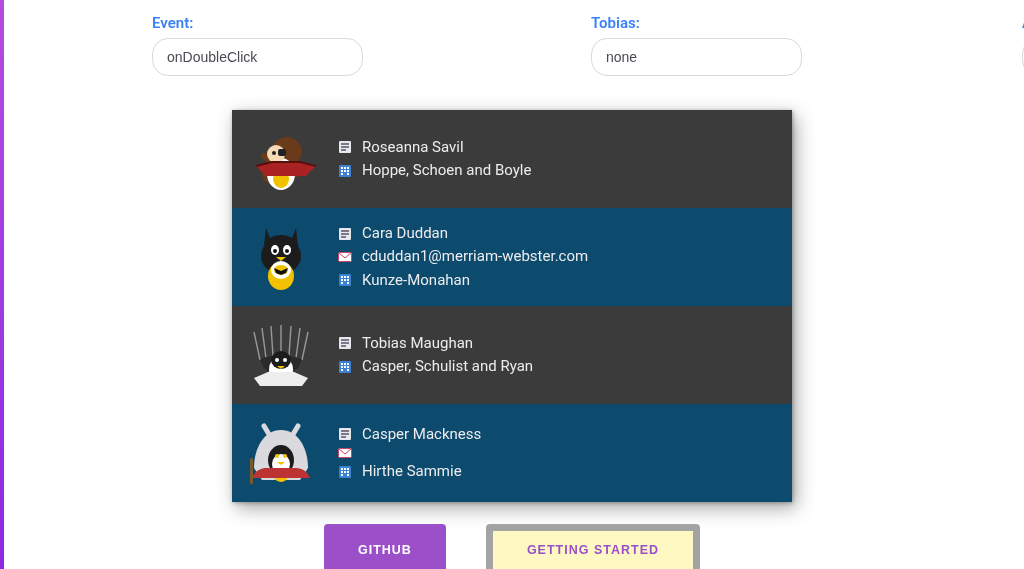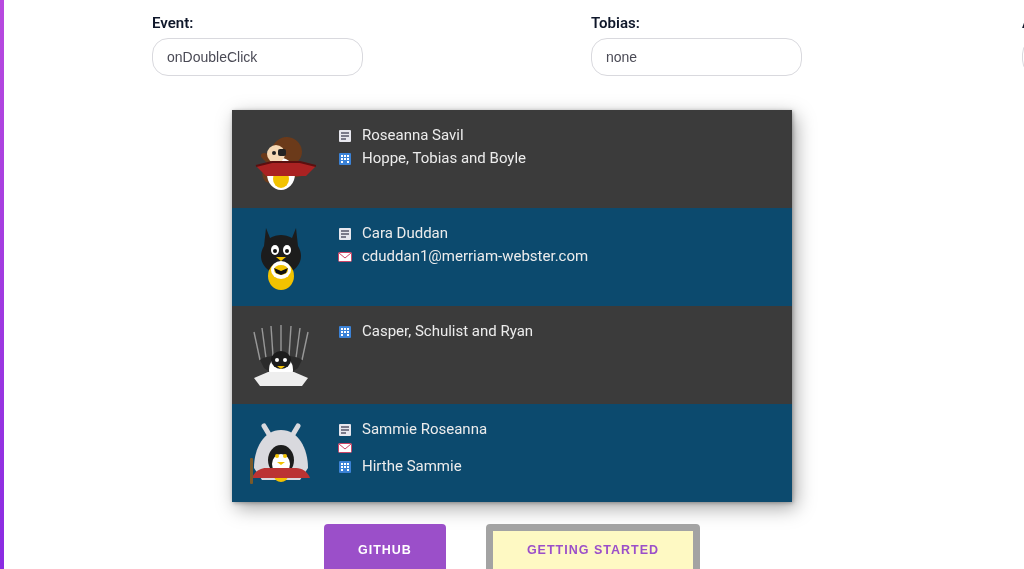--- a/index.html
+++ b/index.html
@@ -20,21 +20,21 @@
   .controls {
     display: flex;
     justify-content: flex-start;
     padding: 14px 0 0 0;
   }
   .control-group { display: flex; flex-direction: column; }
   .control-group.event { margin-left: 152px; }
   .control-group.theme { margin-left: 228px; }
   .control-group.animation { margin-left: 220px; }
   .control-label {
-    color: #0f172a;
+    color: #3b82f6;
     font-size: 15px;
     font-weight: 600;
     margin-bottom: 6px;
   }
   .control-input {
     border: 1px solid #d9d9de;
     border-radius: 16px;
     padding: 10px 14px;
     font-size: 14px;
     color: #4a4a55;
@@ -42,20 +42,21 @@
     min-width: 70px;
   }
   .control-input.wider { min-width: 126px; }
   .list-container {
     margin: 34px auto 0 auto;
     width: 560px;
     box-shadow: 4px 6px 18px rgba(0,0,0,0.35), 1px 1px 4px rgba(0,0,0,0.3);
   }
   .list-row {
     display: flex;
+    align-items: center;
     padding: 14px 20px 14px 14px;
     color: #eceaea;
   }
   .list-row.shade-a { background: #3b3b3b; }
   .list-row.shade-b { background: #0c4a6e; }
   .avatar {
     width: 70px; height: 70px;
     flex: 0 0 70px;
     margin-right: 22px;
     position: relative;
@@ -156,21 +157,21 @@
               <rect x="3" y="3" width="2" height="2" fill="#fff"></rect>
               <rect x="6" y="3" width="2" height="2" fill="#fff"></rect>
               <rect x="9" y="3" width="2" height="2" fill="#fff"></rect>
               <rect x="3" y="6" width="2" height="2" fill="#fff"></rect>
               <rect x="6" y="6" width="2" height="2" fill="#fff"></rect>
               <rect x="9" y="6" width="2" height="2" fill="#fff"></rect>
               <rect x="3" y="9" width="2" height="2" fill="#fff"></rect>
               <rect x="9" y="9" width="2" height="2" fill="#fff"></rect>
             </svg>
         </span>
-        <span>Hoppe, Tobias and Boyle</span>
+        <span>Hoppe, Schoen and Boyle</span>
       </div>
     </div>
   </div>
 
   <div class="list-row shade-b">
     <div class="avatar">
       <svg viewBox="0 0 70 70">
         <path d="M20 6l4 10c3-2 8-3 11-3s8 1 11 3l4-10 2 18c2 3 3 7 3 10 0 10-9 18-20 18s-20-8-20-18c0-3 1-7 3-10z" fill="#1c1c1c"></path>
         <ellipse cx="35" cy="54" rx="13" ry="14" fill="#f2c200"></ellipse>
         <ellipse cx="35" cy="48" rx="10" ry="9" fill="#fff"></ellipse>
@@ -196,20 +197,36 @@
         <span>Cara Duddan</span>
       </div>
       <div class="info-line">
         <span class="line-icon">
           <svg viewBox="0 0 14 14">
               <rect x="0.5" y="2.5" width="13" height="9" rx="1" fill="#fff" stroke="#cc4466"></rect>
               <path d="M1 3l6 5 6-5" fill="none" stroke="#cc4466"></path>
             </svg>
         </span>
         <span>cduddan1@merriam-webster.com</span>
+      </div>
+      <div class="info-line">
+        <span class="line-icon">
+          <svg viewBox="0 0 14 14">
+              <rect x="1" y="1" width="12" height="12" rx="1" fill="#3b82d6"></rect>
+              <rect x="3" y="3" width="2" height="2" fill="#fff"></rect>
+              <rect x="6" y="3" width="2" height="2" fill="#fff"></rect>
+              <rect x="9" y="3" width="2" height="2" fill="#fff"></rect>
+              <rect x="3" y="6" width="2" height="2" fill="#fff"></rect>
+              <rect x="6" y="6" width="2" height="2" fill="#fff"></rect>
+              <rect x="9" y="6" width="2" height="2" fill="#fff"></rect>
+              <rect x="3" y="9" width="2" height="2" fill="#fff"></rect>
+              <rect x="9" y="9" width="2" height="2" fill="#fff"></rect>
+            </svg>
+        </span>
+        <span>Kunze-Monahan</span>
       </div>
     </div>
   </div>
 
   <div class="list-row shade-a">
     <div class="avatar">
       <svg viewBox="0 0 70 70">
         <g stroke="#999" stroke-width="1.4" fill="none">
           <path d="M14 40l-6-28"></path>
             <path d="M20 38l-4-30"></path>
@@ -226,20 +243,31 @@
           <circle cx="39" cy="40" r="2" fill="#fff"></circle>
         <path d="M31 46l4 3 4-3z" fill="#f2c200"></path>
         <ellipse cx="35" cy="60" rx="7" ry="6" fill="#f2c200"></ellipse>
         <path d="M8 58l14-6 26 0 14 6-6 8-42 0z" fill="#eee"></path>
       </svg>
     </div>
     <div class="row-body">
       <div class="info-line">
         <span class="line-icon">
           <svg viewBox="0 0 14 14">
+              <rect x="1" y="1" width="12" height="12" rx="1" fill="#e7e7ee"></rect>
+              <rect x="3" y="3" width="8" height="2" fill="#7a7a8a"></rect>
+              <rect x="3" y="6" width="8" height="2" fill="#7a7a8a"></rect>
+              <rect x="3" y="9" width="5" height="2" fill="#7a7a8a"></rect>
+            </svg>
+        </span>
+        <span>Tobias Maughan</span>
+      </div>
+      <div class="info-line">
+        <span class="line-icon">
+          <svg viewBox="0 0 14 14">
               <rect x="1" y="1" width="12" height="12" rx="1" fill="#3b82d6"></rect>
               <rect x="3" y="3" width="2" height="2" fill="#fff"></rect>
               <rect x="6" y="3" width="2" height="2" fill="#fff"></rect>
               <rect x="9" y="3" width="2" height="2" fill="#fff"></rect>
               <rect x="3" y="6" width="2" height="2" fill="#fff"></rect>
               <rect x="6" y="6" width="2" height="2" fill="#fff"></rect>
               <rect x="9" y="6" width="2" height="2" fill="#fff"></rect>
               <rect x="3" y="9" width="2" height="2" fill="#fff"></rect>
               <rect x="9" y="9" width="2" height="2" fill="#fff"></rect>
             </svg>
@@ -267,21 +295,21 @@
     <div class="row-body">
       <div class="info-line">
         <span class="line-icon">
           <svg viewBox="0 0 14 14">
               <rect x="1" y="1" width="12" height="12" rx="1" fill="#e7e7ee"></rect>
               <rect x="3" y="3" width="8" height="2" fill="#7a7a8a"></rect>
               <rect x="3" y="6" width="8" height="2" fill="#7a7a8a"></rect>
               <rect x="3" y="9" width="5" height="2" fill="#7a7a8a"></rect>
             </svg>
         </span>
-        <span>Sammie Roseanna</span>
+        <span>Casper Mackness</span>
       </div>
       <div class="info-line">
         <span class="line-icon">
           <svg viewBox="0 0 14 14">
               <rect x="0.5" y="2.5" width="13" height="9" rx="1" fill="#fff" stroke="#cc4466"></rect>
               <path d="M1 3l6 5 6-5" fill="none" stroke="#cc4466"></path>
             </svg>
         </span>
       </div>
       <div class="info-line">

